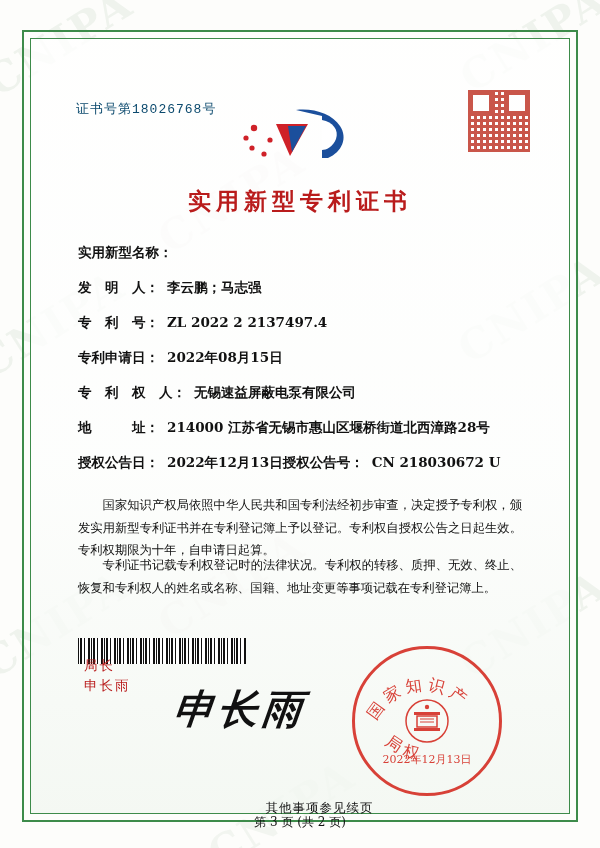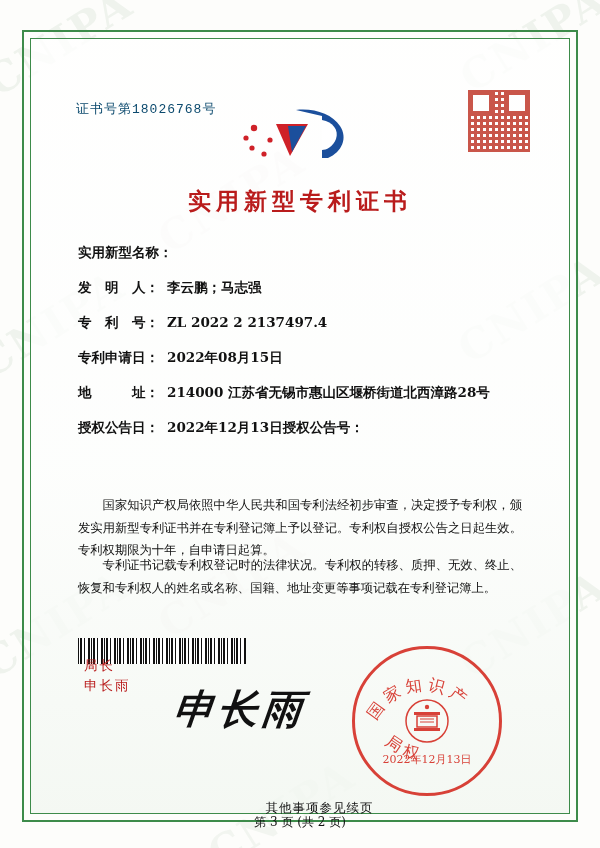--- a/index.html
+++ b/index.html
@@ -259,27 +259,32 @@
       </div>
       <div class="field">
         <span class="f-label">专　利　号：</span>
         <span class="f-value">ZL 2022 2 2137497.4</span>
       </div>
       <div class="field">
         <span class="f-label">专利申请日：</span>
         <span class="f-value">2022年08月15日</span>
       </div>
       <div class="field">
+        <span class="f-label">专　利　权　人：</span>
+        <span class="f-value">无锡速益屏蔽电泵有限公司</span>
+      </div>
+      <div class="field">
         <span class="f-label">地　　　址：</span>
         <span class="f-value">214000 江苏省无锡市惠山区堰桥街道北西漳路28号</span>
       </div>
       <div class="field two-col">
         <span class="f-label">授权公告日：</span>
         <span class="f-value">2022年12月13日</span>
         <span class="f-label2">授权公告号：</span>
+        <span class="f-value">CN 218030672 U</span>
       </div>
     </div>
 
     <div class="para para1">国家知识产权局依照中华人民共和国专利法经初步审查，决定授予专利权，颁发实用新型专利证书并在专利登记簿上予以登记。专利权自授权公告之日起生效。专利权期限为十年，自申请日起算。</div>
     <div class="para para2">专利证书记载专利权登记时的法律状况。专利权的转移、质押、无效、终止、恢复和专利权人的姓名或名称、国籍、地址变更等事项记载在专利登记簿上。</div>
 
     <div class="barcode"></div>
 
     <div class="sign-block">
       <div>局长</div>

